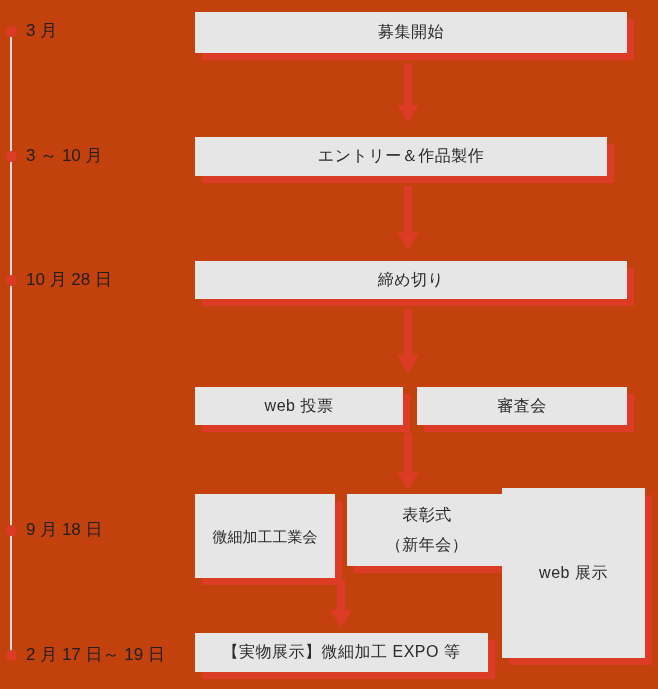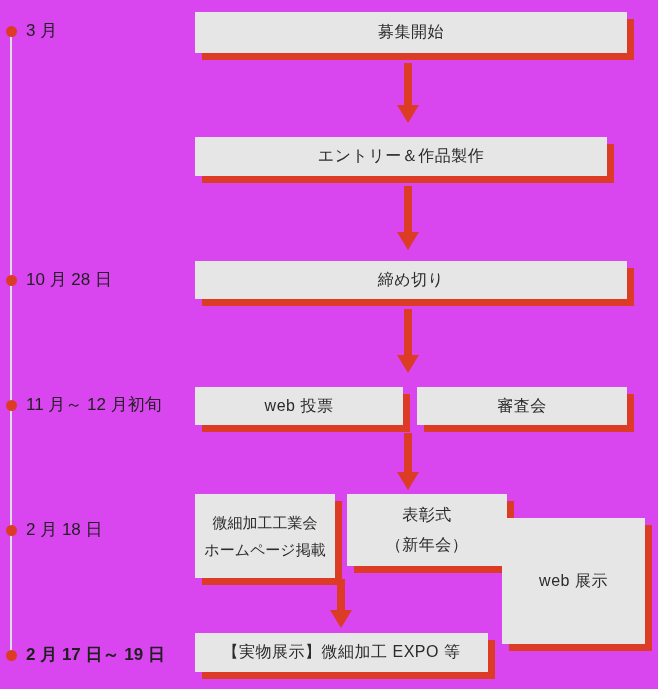--- a/index.html
+++ b/index.html
@@ -10,21 +10,21 @@
   }
   *{margin:0;padding:0;box-sizing:border-box;}
   html,body{background:#ffffff;}
   body{
     font-family:"Liberation Sans","DejaVu Sans",sans-serif;
     color:var(--text);
   }
   .page{
     position:relative;
     width:658px;height:689px;
-    background:#d946ef;
+    background:#c2410c;
     overflow:hidden;
   }
   
   .tl-line{
     position:absolute;left:10px;top:31px;
     width:2px;height:624px;
     background:var(--tl-line);
   }
   .tl-item{
     position:absolute;left:6px;height:22px;
@@ -35,40 +35,40 @@
     background:var(--red);
     flex:0 0 auto;
   }
   .tl-label{
     margin-left:9px;
     font-size:17px;line-height:22px;
     color:var(--text);
     white-space:nowrap;
   }
   .tl-1{top:20px;} .tl-2{top:145px;} .tl-3{top:269px;}
-  .tl-4{top:394px;} .tl-5{top:519px;} .tl-6{top:644px;font-weight:bold;}
+  .tl-4{top:394px;} .tl-5{top:519px;} .tl-6{top:644px;}
   
   .box{
     position:absolute;
     background:var(--box-fill);
     box-shadow:7px 7px 0 var(--red);
     display:flex;flex-direction:column;
     align-items:center;justify-content:center;
     font-size:16px;color:#2b2b2b;
     text-align:center;letter-spacing:0.5px;
     white-space:nowrap;
   }
   .box-recruit {left:195px;top:12px; width:432px;height:41px;}
   .box-entry   {left:195px;top:137px;width:412px;height:39px;}
   .box-deadline{left:195px;top:261px;width:432px;height:38px;}
   .box-webvote {left:195px;top:387px;width:208px;height:38px;}
   .box-judging {left:417px;top:387px;width:210px;height:38px;}
   .box-homepage{left:195px;top:494px;width:140px;height:84px;font-size:15px;line-height:27px;letter-spacing:0;}
   .box-award   {left:347px;top:494px;width:160px;height:72px;line-height:30px;}
-  .box-webexh  {left:502px;top:518px;width:143px;height:126px;}
+  .box-webexh  {left:502px;top:488px;width:143px;height:170px;}
   .box-expo    {left:195px;top:633px;width:293px;height:39px;}
   
   .arrow{
     position:absolute;width:22px;
     display:flex;flex-direction:column;align-items:center;
   }
   .arrow-shaft{width:8px;flex:1 1 auto;background:var(--red);}
   .arrow-head{
     width:0;height:0;flex:0 0 auto;
     border-left:11px solid transparent;
@@ -85,31 +85,31 @@
 <body>
 
 <div class="page">
 
   <div class="tl-line"></div>
 
   <div class="tl-item tl-1">
     <span class="tl-bullet"></span>
     <span class="tl-label">3 月</span>
   </div>
+  <div class="tl-item tl-2">
+    <span class="tl-bullet"></span>
+    <span class="tl-label">3 ～ 10 月</span>
+  </div>
   <div class="tl-item tl-3">
     <span class="tl-bullet"></span>
     <span class="tl-label">10 月 28 日</span>
   </div>
-  <div class="tl-item tl-4">
-    <span class="tl-bullet"></span>
-    <span class="tl-label">11 月～ 12 月初旬</span>
-  </div>
   <div class="tl-item tl-5">
     <span class="tl-bullet"></span>
-    <span class="tl-label">2 月 18 日</span>
+    <span class="tl-label">9 月 18 日</span>
   </div>
   <div class="tl-item tl-6">
     <span class="tl-bullet"></span>
     <span class="tl-label">2 月 17 日～ 19 日</span>
   </div>
 
   <div class="box box-recruit">
     <span>募集開始</span>
   </div>
 
@@ -124,21 +124,20 @@
   <div class="box box-judging">
     <span>審査会</span>
   </div>
 
   <div class="box box-webvote">
     <span>web 投票</span>
   </div>
 
   <div class="box box-homepage">
     <span>微細加工工業会</span>
-    <span>ホームページ掲載</span>
   </div>
 
   <div class="box box-award">
     <span>表彰式</span>
     <span>（新年会）</span>
   </div>
 
   <div class="box box-webexh">
     <span>web 展示</span>
   </div>

